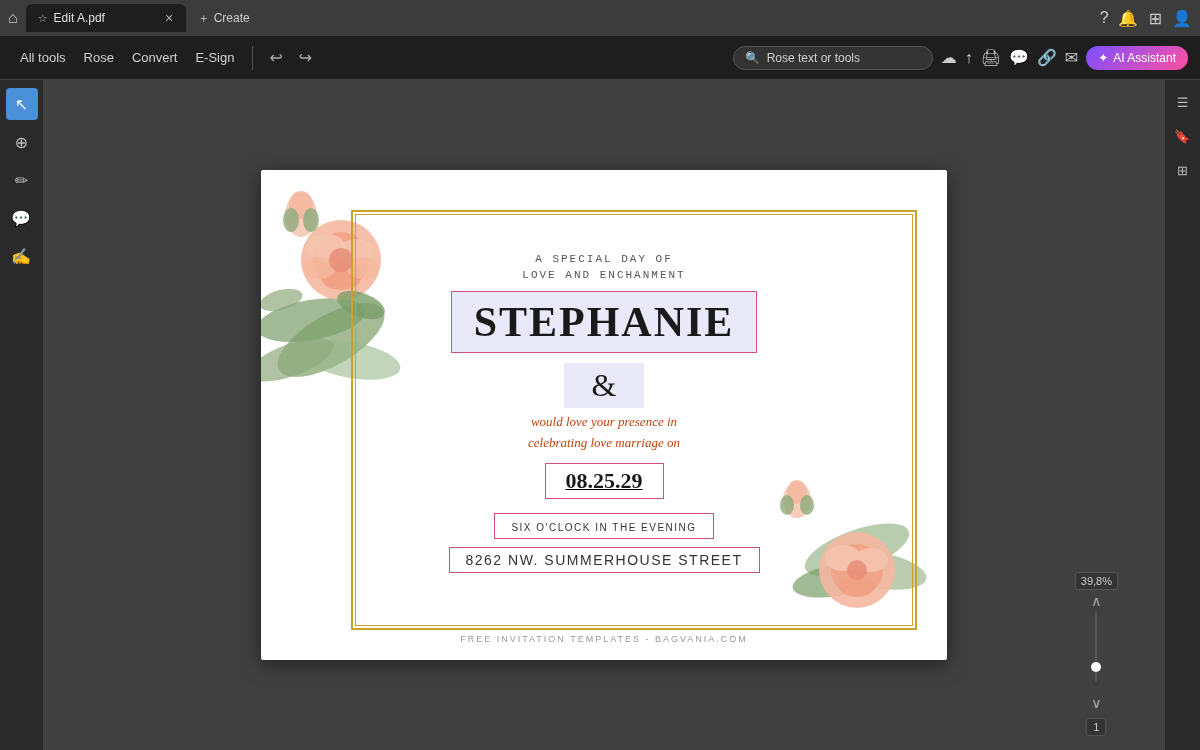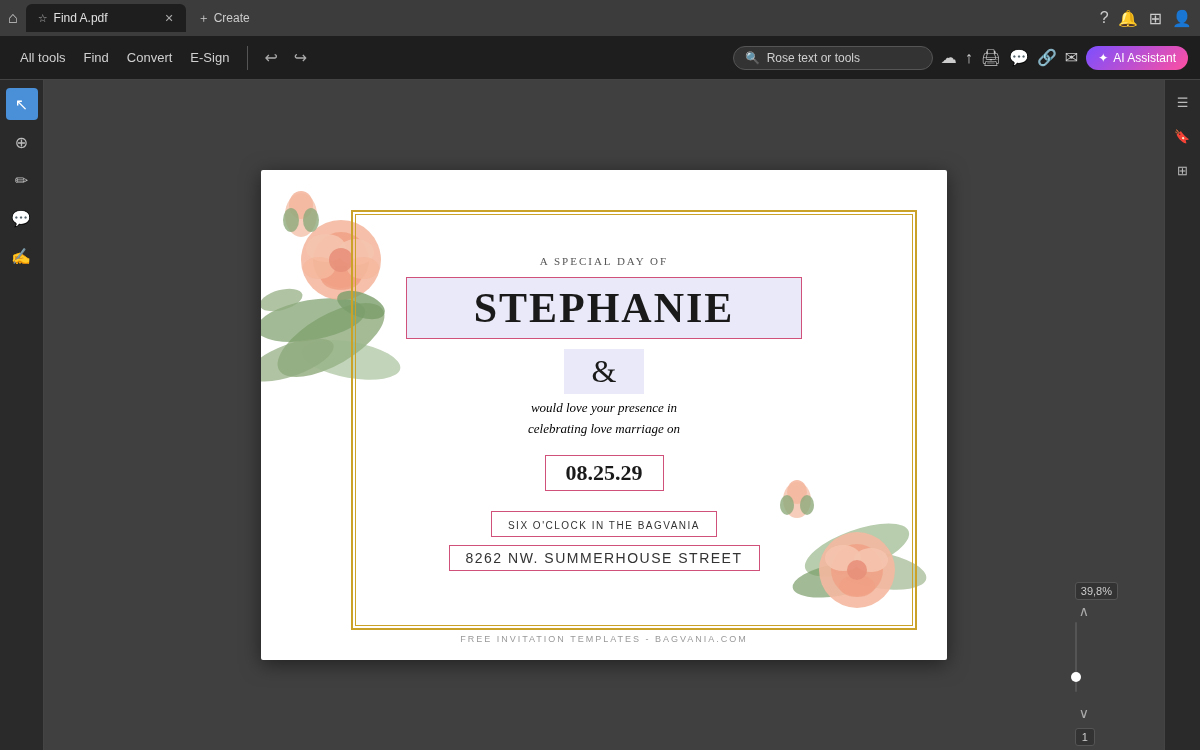--- a/index.html
+++ b/index.html
@@ -166,23 +166,23 @@
       border-radius: 3px;
     }
 
     
     .zoom-controls {
       position: absolute;
       right: 46px;
       bottom: 0;
       display: flex;
       flex-direction: column;
-      align-items: flex-start;
+      align-items: center;
       gap: 2px;
-      padding-bottom: 4px;
+      padding-bottom: 14px;
     }
     .zoom-percent {
       background: #333;
       color: #ccc;
       font-size: 11px;
       padding: 2px 5px;
       border-radius: 3px;
       border: 1px solid #555;
     }
     .zoom-btn {
@@ -284,30 +284,30 @@
       position: relative;
       z-index: 2;
       text-align: center;
       width: 100%;
       padding: 0 100px;
     }
     .subtitle-text {
       font-size: 11px;
       letter-spacing: 2px;
       color: #555;
-      font-family: Liberation Serif, serif;
+      font-family: Liberation Mono, monospace;
       margin-bottom: 4px;
     }
     .name-block-stephanie {
       background: rgba(200, 200, 240, 0.4);
       border: 1px solid #d0527a;
       padding: 6px 20px;
       margin: 10px auto;
       display: block;
-      width: 396px;
+      width: 306px;
     }
     .name-text {
       font-size: 42px;
       font-weight: 900;
       font-family: Georgia, 'Times New Roman', serif;
       color: #1a1a1a;
       letter-spacing: 2px;
     }
     .ampersand-block {
       background: rgba(200, 200, 240, 0.4);
@@ -325,29 +325,30 @@
       background: rgba(200, 200, 240, 0.4);
       border: 1px solid #d0527a;
       padding: 6px 20px;
       margin: 4px auto 14px;
       display: block;
       width: 340px;
     }
     .body-text {
       font-size: 13px;
       font-style: italic;
-      color: #000000;
+      color: #c2410c;
       font-family: Georgia, serif;
       line-height: 1.6;
     }
     .date-block {
       border: 1px solid #d0527a;
       display: inline-block;
       padding: 4px 20px;
-      margin: 16px auto;
+      margin: 10px auto;
+      text-decoration: underline;
     }
     .date-text {
       font-size: 22px;
       font-weight: bold;
       font-family: Georgia, serif;
       color: #1a1a1a;
     }
     .time-block {
       border: 1px solid #d0527a;
       display: inline-block;
@@ -387,40 +388,40 @@
     .flower-svg { overflow: visible; }
   </style>
 </head>
 <body>
 
 <div class="browser-bar">
   <span class="home-icon">⌂</span>
   <div class="tab-bar">
     <div class="tab active">
       <span class="star-icon">☆</span>
-      <span>Find A.pdf</span>
+      <span>Edit A.pdf</span>
       <span class="close-icon">✕</span>
     </div>
     <button class="new-tab-btn">
       <span>＋</span>
       <span>Create</span>
     </button>
   </div>
   <div class="top-right-icons">
     <span>?</span>
     <span>🔔</span>
     <span>⊞</span>
     <span>👤</span>
   </div>
 </div>
 
 <div class="toolbar">
   <div class="toolbar-menu">
     <span>All tools</span>
-    <span>Find</span>
+    <span>Rose</span>
     <span>Convert</span>
     <span>E-Sign</span>
   </div>
   <div class="toolbar-divider"></div>
   <div class="toolbar-nav">
     <button class="nav-btn">↩</button>
     <button class="nav-btn">↪</button>
   </div>
   <div class="toolbar-right">
     <div class="search-bar">
@@ -507,41 +508,42 @@
         <ellipse cx="40" cy="22" rx="10" ry="12" fill="#f4b8a0" opacity="0.9"></ellipse>
         <ellipse cx="30" cy="35" rx="7" ry="10" fill="#8faa7c" opacity="0.8"></ellipse>
         <ellipse cx="50" cy="35" rx="7" ry="10" fill="#8faa7c" opacity="0.8"></ellipse>
       </svg>
 
       <div class="gold-frame"></div>
       <div class="gold-frame-inner"></div>
 
       <div class="invitation-content">
         <p class="subtitle-text">A SPECIAL DAY OF</p>
+        <p class="subtitle-text">LOVE AND ENCHANMENT</p>
 
         <div class="name-block-stephanie">
           <span class="name-text">STEPHANIE</span>
         </div>
 
         <div class="ampersand-block">
           <span class="ampersand-text">&amp;</span>
         </div>
 
 
         <p class="body-text">
           <span>would love your presence in</span><br>
           <span>celebrating love marriage on</span>
         </p>
 
         <div class="date-block">
           <span class="date-text">08.25.29</span>
         </div>
         <br>
         <div class="time-block">
-          <span class="time-text">SIX O'CLOCK IN THE BAGVANIA</span>
+          <span class="time-text">SIX O'CLOCK IN THE EVENING</span>
         </div>
         <br>
         <div class="address-block">
           <span class="address-text">8262 NW. SUMMERHOUSE STREET</span>
         </div>
       </div>
 
       <div class="footer-text">FREE INVITATION TEMPLATES - BAGVANIA.COM</div>
     </div>
 

